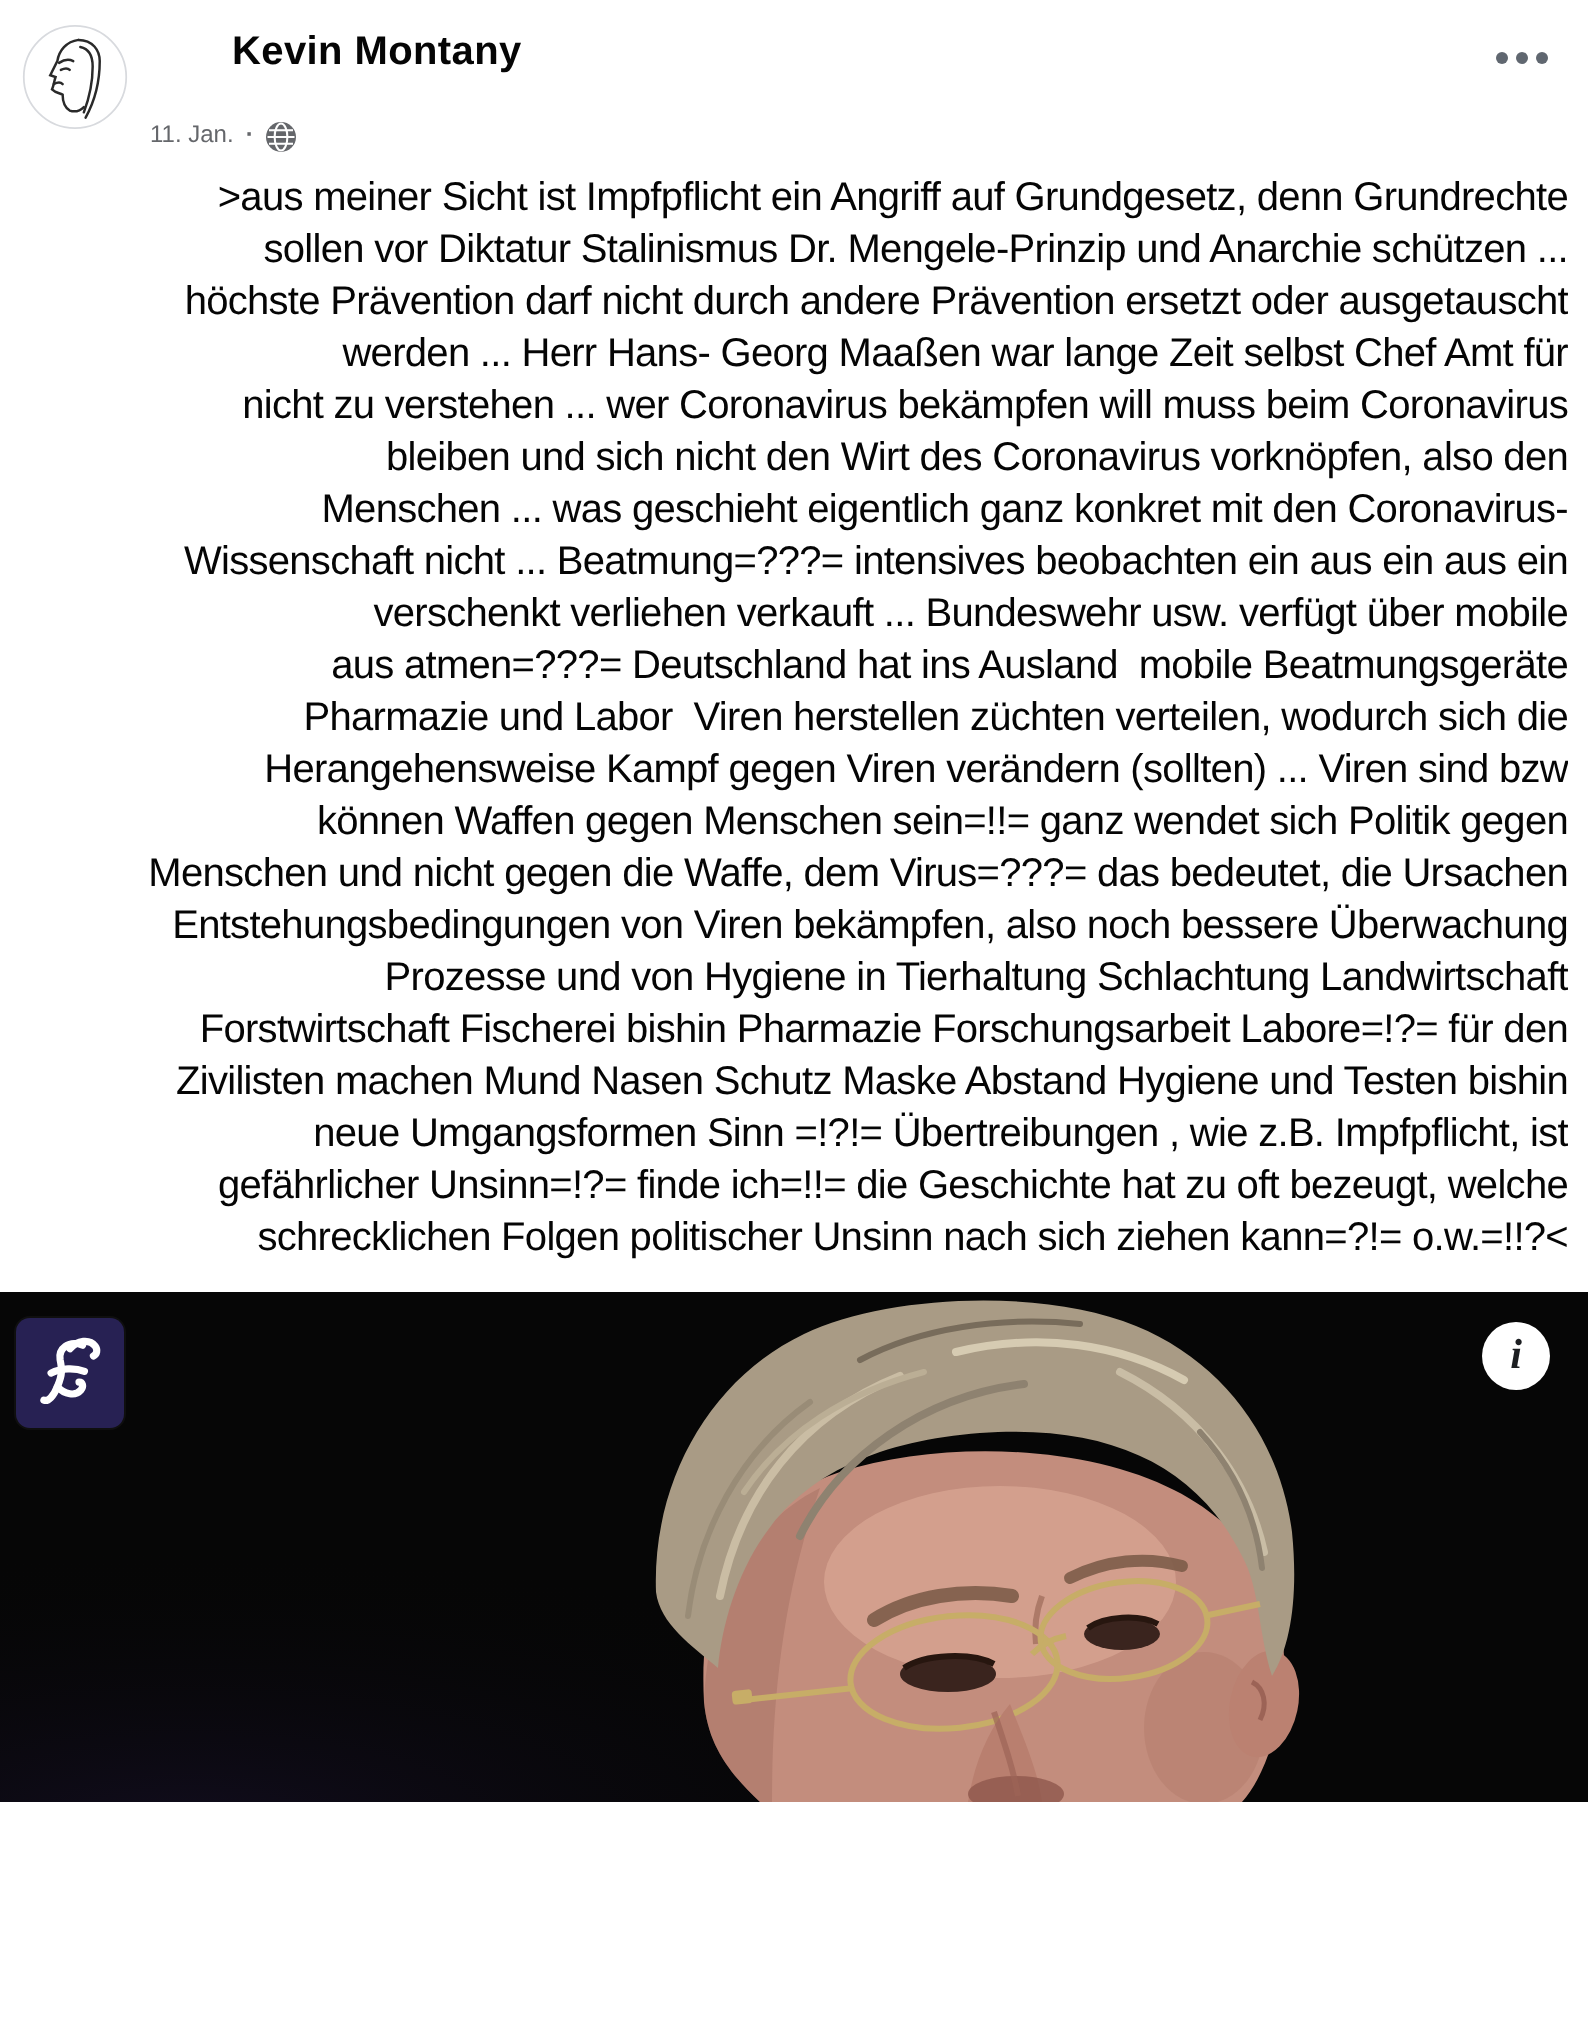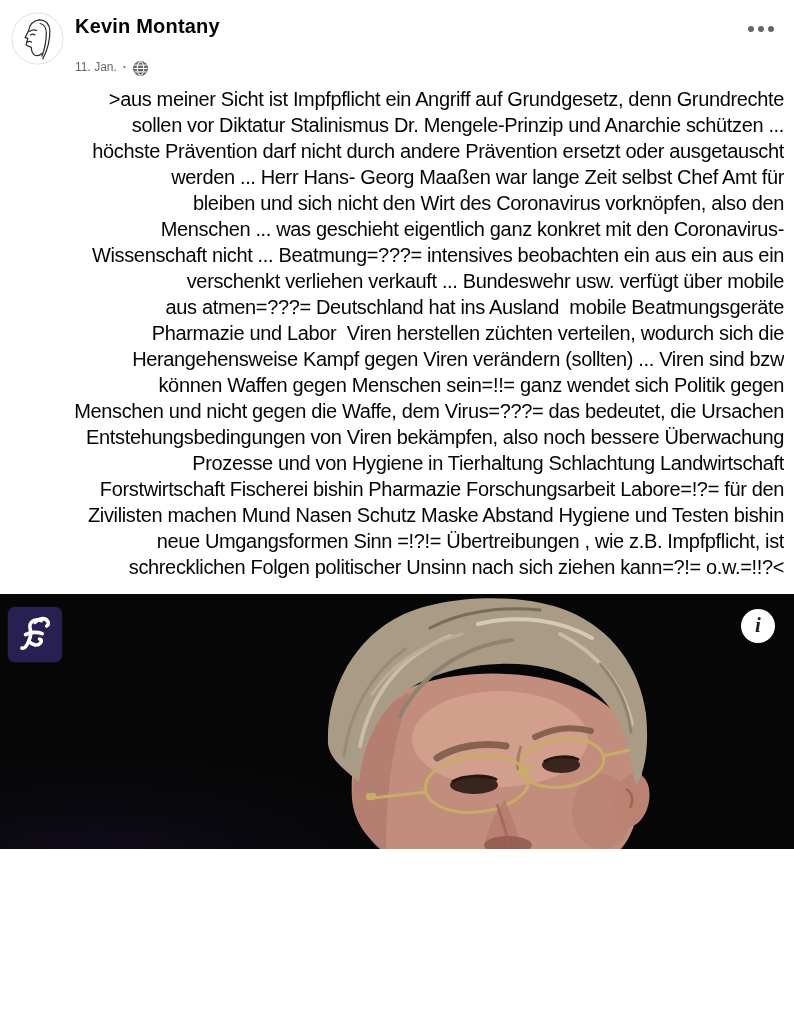--- a/index.html
+++ b/index.html
@@ -13,21 +13,21 @@
   html,body{margin:0;padding:0;}
   body{
     width:794px;height:1017px;overflow:hidden;
     background:var(--background);
     color:var(--primary-text);
     font-family:"Liberation Sans",sans-serif;
   }
   .header{display:flex;align-items:flex-start;padding:12px 16px 0 11px;position:relative;height:53px;}
   .avatar{width:53px;height:53px;border-radius:50%;flex:none;overflow:hidden;cursor:pointer;background:#fff;}
   .author-block{margin-left:11px;padding-top:2px;}
-  .author-name{font-size:20px;font-weight:bold;line-height:25px;letter-spacing:.2px;color:var(--primary-text);cursor:pointer;}
+  .author-name{font-size:20px;font-weight:bold;line-height:25px;letter-spacing:.2px;color:var(--primary-text);cursor:pointer;margin-left:41px;}
   .meta{display:flex;align-items:center;gap:6px;color:var(--secondary-text);font-size:12px;line-height:21px;margin-top:18px;}
   .meta .sep{font-weight:bold;}
   .globe{width:15px;height:15px;display:block;margin-top:1px;}
   .more{position:absolute;right:18px;top:20px;display:flex;gap:4px;padding:6px 2px;cursor:pointer;}
   .more i{width:6px;height:6px;border-radius:50%;background:#606770;display:block;}
   .post-text{margin-top:33px;padding:0 10px;font-size:20px;line-height:26px;letter-spacing:-0.35px;color:var(--primary-text);text-align:right;}
   .post-line{white-space:pre;overflow:hidden;}
   .photo{position:relative;width:794px;height:255px;margin-top:14px;background:var(--photo-background);cursor:pointer;}
   .photo svg.scene{position:absolute;inset:0;display:block;}
   .faz-logo{position:absolute;left:8px;top:13px;width:54px;height:55px;background:var(--logo-background);
@@ -74,34 +74,36 @@
       <i></i>
       <i></i>
   </div>
 </div>
 
 <div class="post-text">
     <div class="post-line">&gt;aus meiner Sicht ist Impfpflicht ein Angriff auf Grundgesetz, denn Grundrechte</div>
     <div class="post-line">sollen vor Diktatur Stalinismus Dr. Mengele-Prinzip und Anarchie schützen ...</div>
     <div class="post-line">höchste Prävention darf nicht durch andere Prävention ersetzt oder ausgetauscht</div>
     <div class="post-line">werden ... Herr Hans- Georg Maaßen war lange Zeit selbst Chef Amt für</div>
+    <div class="post-line">nicht zu verstehen ... wer Coronavirus bekämpfen will muss beim Coronavirus</div>
     <div class="post-line">bleiben und sich nicht den Wirt des Coronavirus vorknöpfen, also den</div>
     <div class="post-line">Menschen ... was geschieht eigentlich ganz konkret mit den Coronavirus-</div>
     <div class="post-line">Wissenschaft nicht ... Beatmung=???= intensives beobachten ein aus ein aus ein</div>
     <div class="post-line">verschenkt verliehen verkauft ... Bundeswehr usw. verfügt über mobile</div>
     <div class="post-line">aus atmen=???= Deutschland hat ins Ausland  mobile Beatmungsgeräte</div>
     <div class="post-line">Pharmazie und Labor  Viren herstellen züchten verteilen, wodurch sich die</div>
     <div class="post-line">Herangehensweise Kampf gegen Viren verändern (sollten) ... Viren sind bzw</div>
     <div class="post-line">können Waffen gegen Menschen sein=!!= ganz wendet sich Politik gegen</div>
     <div class="post-line">Menschen und nicht gegen die Waffe, dem Virus=???= das bedeutet, die Ursachen</div>
     <div class="post-line">Entstehungsbedingungen von Viren bekämpfen, also noch bessere Überwachung</div>
     <div class="post-line">Prozesse und von Hygiene in Tierhaltung Schlachtung Landwirtschaft</div>
     <div class="post-line">Forstwirtschaft Fischerei bishin Pharmazie Forschungsarbeit Labore=!?= für den</div>
     <div class="post-line">Zivilisten machen Mund Nasen Schutz Maske Abstand Hygiene und Testen bishin</div>
     <div class="post-line">neue Umgangsformen Sinn =!?!= Übertreibungen , wie z.B. Impfpflicht, ist</div>
+    <div class="post-line">gefährlicher Unsinn=!?= finde ich=!!= die Geschichte hat zu oft bezeugt, welche</div>
     <div class="post-line">schrecklichen Folgen politischer Unsinn nach sich ziehen kann=?!= o.w.=!!?&lt;</div>
   </div>
 
 <div class="photo">
   <svg class="scene" width="794" height="255" viewBox="0 0 794 255" preserveAspectRatio="none">
     <defs>
       <radialGradient id="cornerGlow" cx="0.12" cy="1.05" r="0.55">
         <stop offset="0" stop-color="#1a1230" stop-opacity="0.55"></stop>
         <stop offset="1" stop-color="#060606" stop-opacity="0"></stop>
       </radialGradient>

